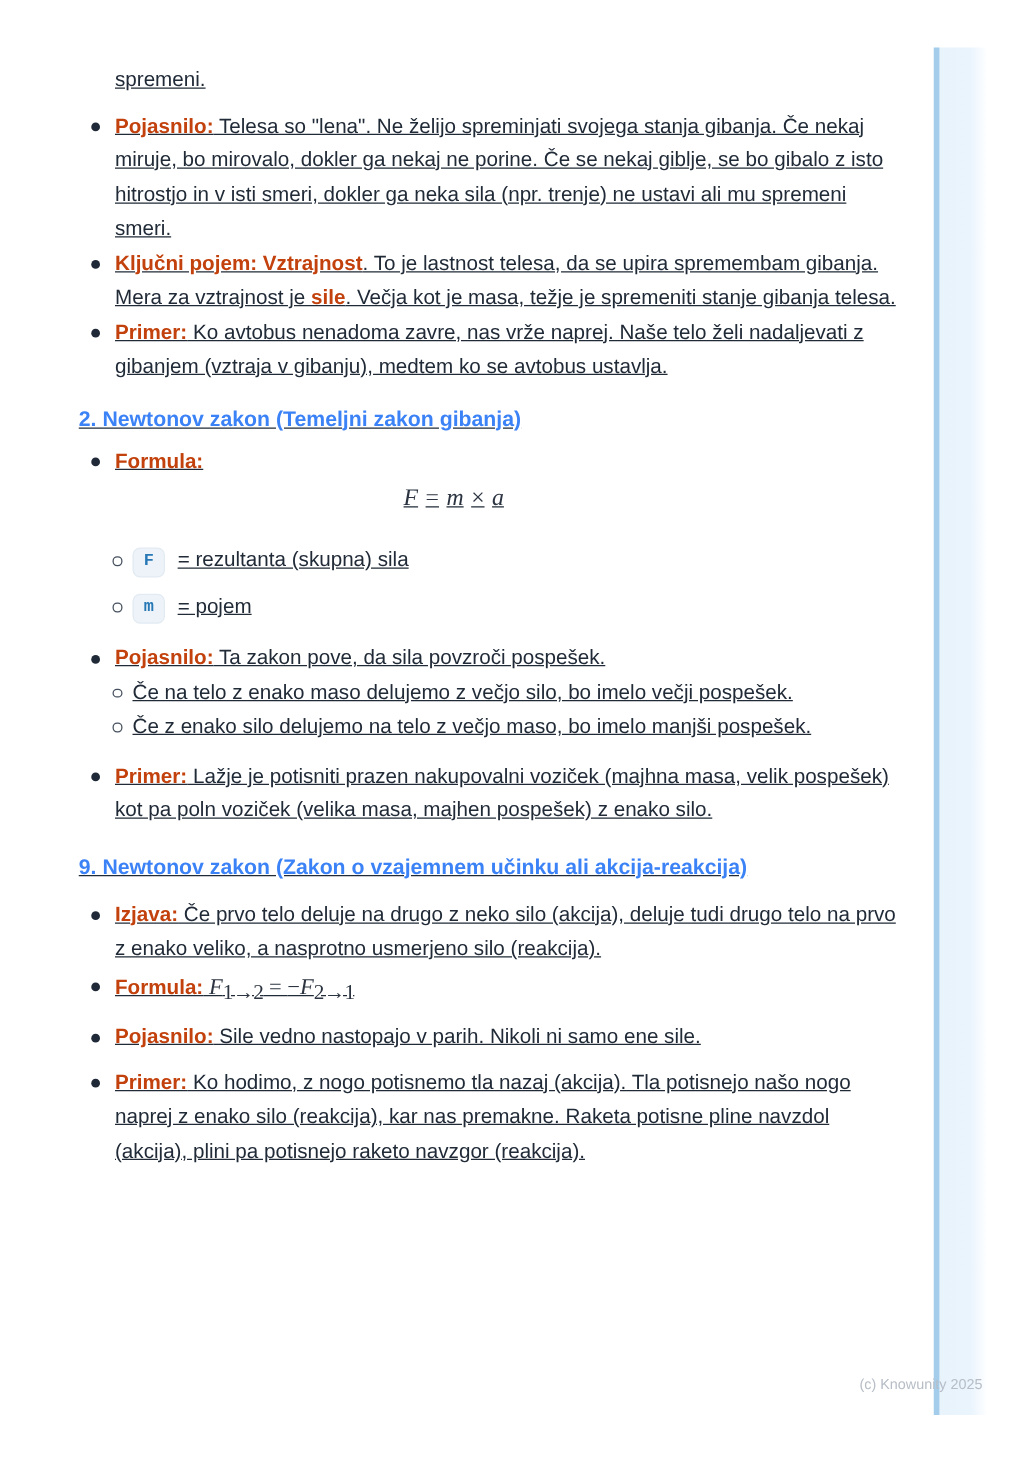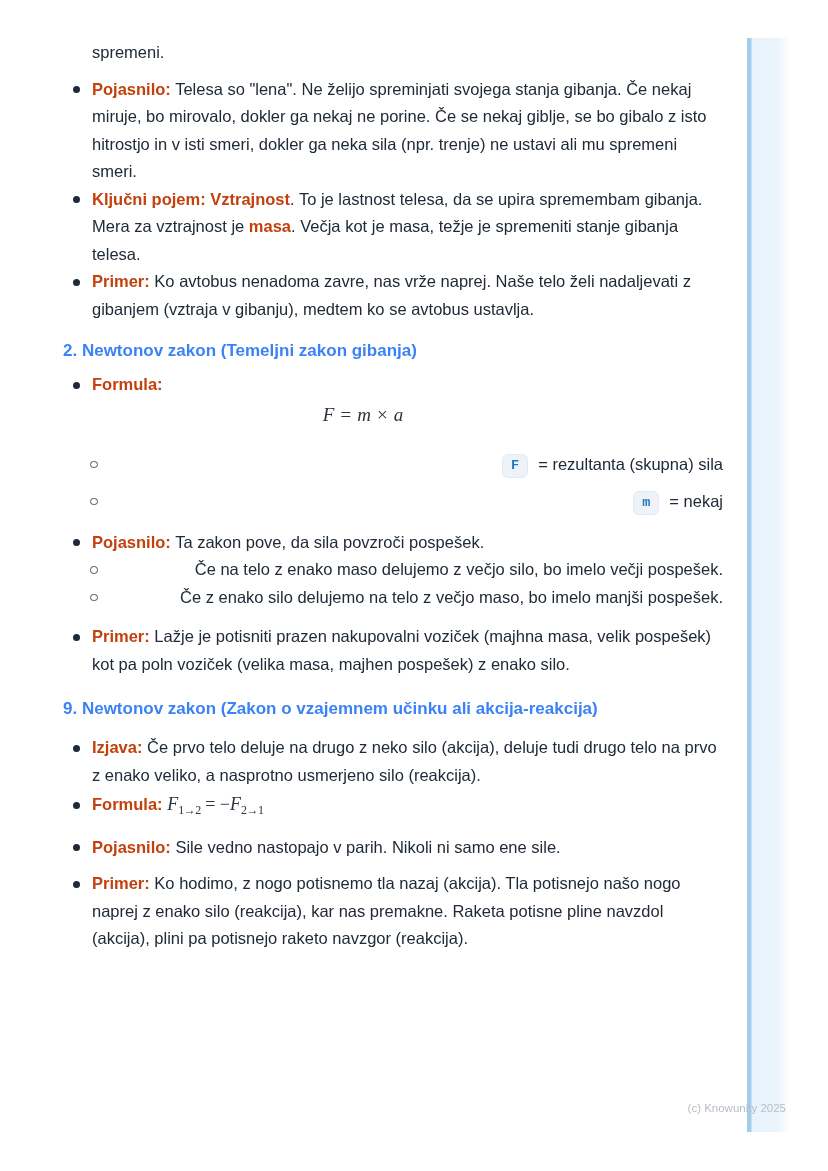--- a/index.html
+++ b/index.html
@@ -10,39 +10,40 @@
     font-size: 16.5px;
     line-height: 27.5px;
     color: #212b38;
     overflow: hidden;
     position: relative;
   }
   .page { position: absolute; inset: 0; background: #fff; }
 
   .content {
     position: absolute;
-    left: 63px; top: 39px;
+    left: 63px; top: 51px;
     width: 660px;
+    text-decoration: underline;
   }
 
   .cont-line { margin: 0 0 9px 29px; }
 
   ul.top { list-style: none; margin: 0; padding: 0; }
   ul.top > li { position: relative; padding-left: 29px; margin: 0; }
   ul.top > li::before {
     content: "";
     position: absolute;
     left: 10px; top: 10.5px;
     width: 7px; height: 7px;
     border-radius: 50%;
     background: #1f2937;
   }
 
   ul.sub { list-style: none; margin: 0; padding: 0; }
-  ul.sub > li { position: relative; padding-left: 43px; margin: 0; text-align: right; }
+  ul.sub > li { position: relative; padding-left: 43px; margin: 0; }
   ul.sub > li::before {
     content: "";
     position: absolute;
     left: 27px; top: 10px;
     width: 5.5px; height: 5.5px;
     border-radius: 50%;
     background: #fff;
     border: 1.6px solid #45505e;
   }
   
@@ -74,21 +75,21 @@
   .math-display .mvar { font-style: italic; }
   .math-display .mop { font-style: normal; padding: 0 6px; }
 
   .math-inline {
     font-family: "Liberation Serif", serif;
     font-size: 18px;
     color: #2b3440;
   }
   .math-inline .mvar { font-style: italic; }
   .math-inline sub {
-    font-size: 12px;
+    font-size: 17px;
     font-style: normal;
     vertical-align: -4px;
     letter-spacing: -0.5px;
   }
 
   ul.legend { margin: 13px 0 13px 0; }
   ul.legend > li { margin-bottom: 7px; height: 30px; line-height: 30px; }
   ul.legend > li::before { top: 12px; }
   .badge {
     display: inline-block;
@@ -133,21 +134,21 @@
 
   <div class="content">
 
     <p class="cont-line">spremeni.</p>
 
     <ul class="top">
       <li>
         <strong>Pojasnilo:</strong><span> Telesa so "lena". Ne želijo spreminjati svojega stanja gibanja. Če nekaj miruje, bo mirovalo, dokler ga nekaj ne porine. Če se nekaj giblje, se bo gibalo z isto hitrostjo in v isti smeri, dokler ga neka sila (npr. trenje) ne ustavi ali mu spremeni smeri.</span>
       </li>
       <li>
-        <strong>Ključni pojem: Vztrajnost</strong><span>. To je lastnost telesa, da se upira spremembam gibanja. Mera za vztrajnost je </span><strong>masa</strong><span>. Večja kot je masa, težje je spremeniti stanje gibanja telesa.</span>
+        <strong>Ključni pojem: Vztrajnost</strong><span>. To je lastnost telesa, da se upira spremembam gibanja. Mera za vztrajnost je </span><strong>sile</strong><span>. Večja kot je masa, težje je spremeniti stanje gibanja telesa.</span>
       </li>
       <li>
         <strong>Primer:</strong><span> Ko avtobus nenadoma zavre, nas vrže naprej. Naše telo želi nadaljevati z gibanjem (vztraja v gibanju), medtem ko se avtobus ustavlja.</span>
       </li>
     </ul>
 
     <h3 class="section-heading">2. Newtonov zakon (Temeljni zakon gibanja)</h3>
 
     <ul class="top">
       <li>
@@ -157,21 +158,21 @@
 
     <div class="math-display">
       <span class="mvar">F</span><span class="mop">=</span><span class="mvar">m</span><span class="mop">×</span><span class="mvar">a</span>
     </div>
 
     <ul class="sub legend">
       <li>
         <span class="badge">F</span><span>= rezultanta (skupna) sila</span>
       </li>
       <li>
-        <span class="badge">m</span><span>= nekaj</span>
+        <span class="badge">m</span><span>= pojem</span>
       </li>
     </ul>
 
     <ul class="top">
       <li>
         <strong>Pojasnilo:</strong><span> Ta zakon pove, da sila povzroči pospešek.</span>
         <ul class="sub sub-gap">
           <li>
             <span>Če na telo z enako maso delujemo z večjo silo, bo imelo večji pospešek.</span>
           </li>

